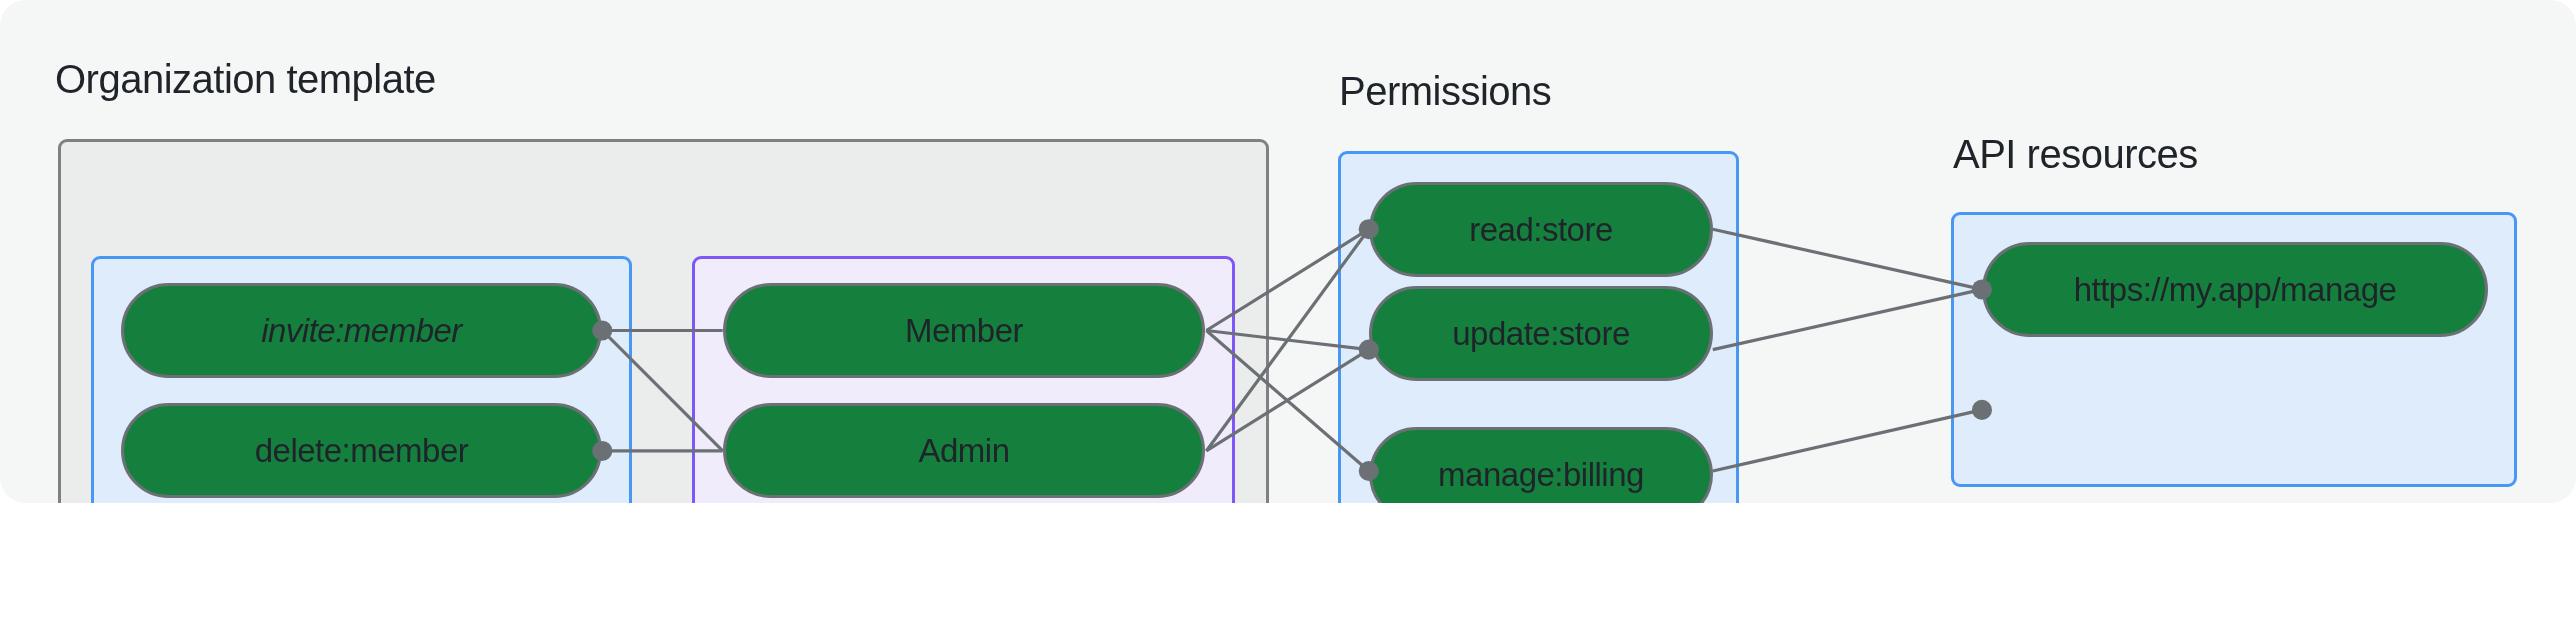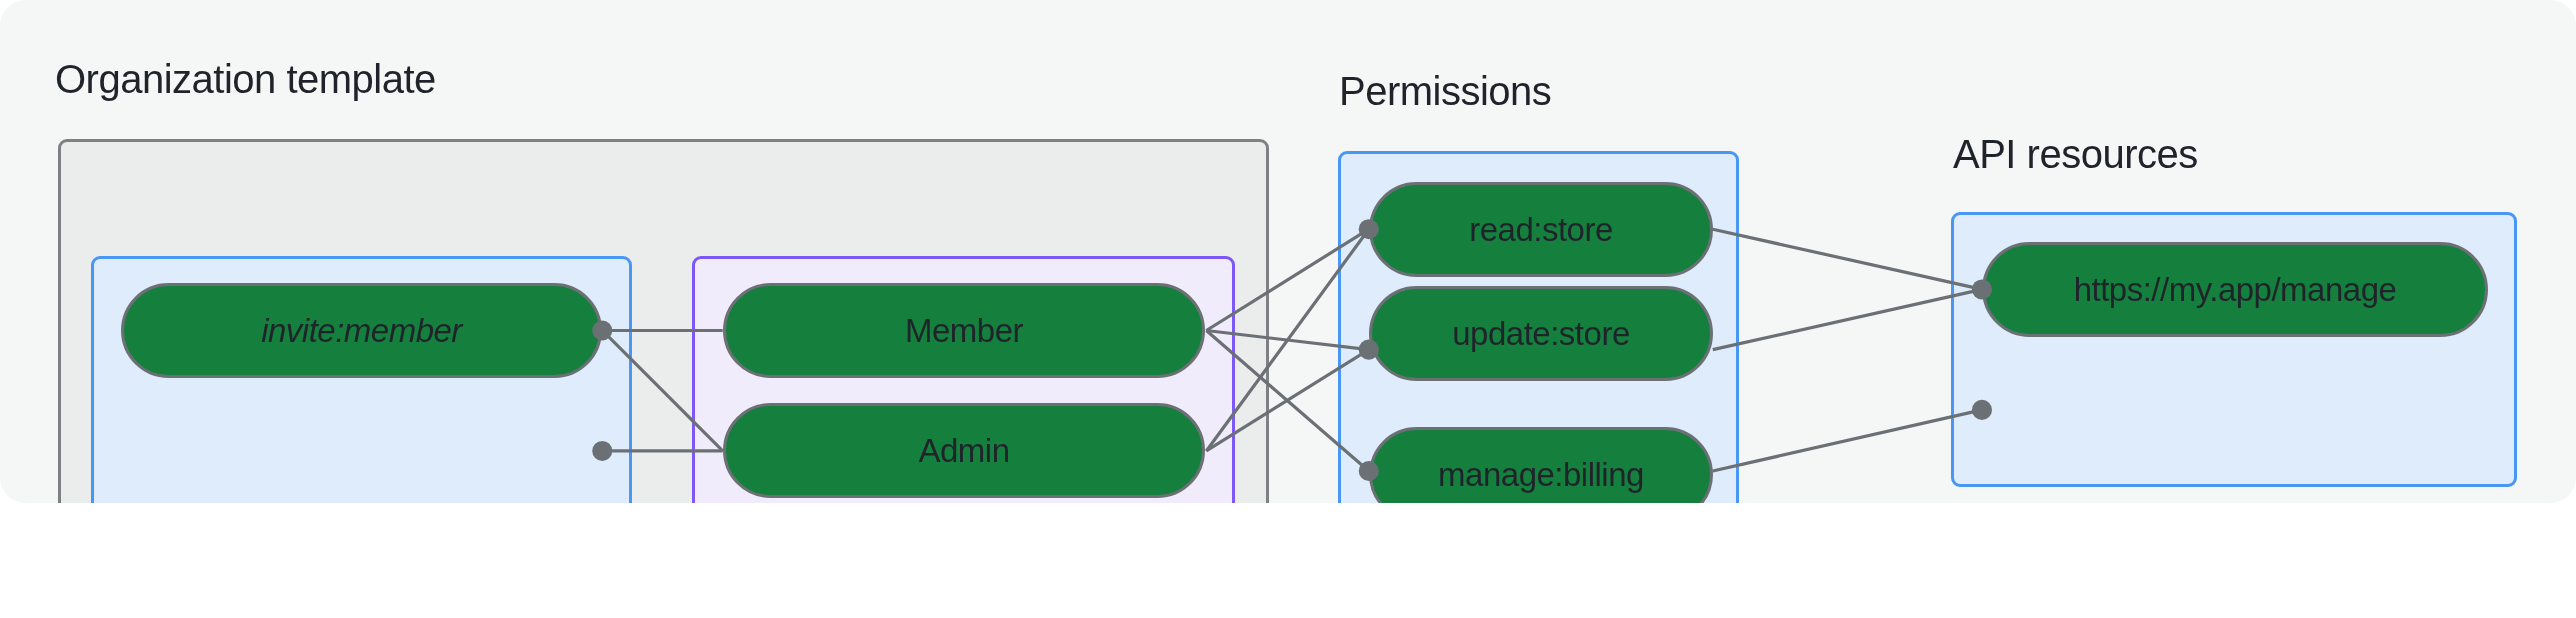--- a/index.html
+++ b/index.html
@@ -83,20 +83,21 @@
   <div class="section-label" style="left:694px; top:172px;">Organization roles</div>
 
   <div class="section-label" style="left:1339px; top:71px;">Permissions</div>
 
   <div class="section-label" style="left:1953px; top:134px;">API resources</div>
 
   <div class="box gray" style="left:58px; top:139px; width:1211px; height:418px;"></div>
 
   <div class="box blue" style="left:91px; top:256px; width:541px; height:268px;"></div>
   <div class="pill" style="left:121px; top:283px; width:481px; height:95px;font-style:italic;">invite:member</div>
+  <div class="pill" style="left:121px; top:403px; width:481px; height:95px;">delete:member</div>
 
   <div class="box purple" style="left:692px; top:256px; width:543px; height:268px;"></div>
   <div class="pill" style="left:723px; top:283px; width:482px; height:95px;">Member</div>
   <div class="pill" style="left:723px; top:403px; width:482px; height:95px;">Admin</div>
 
   <div class="box blue" style="left:1338px; top:151px; width:401px; height:396px;"></div>
   <div class="pill" style="left:1369px; top:182px; width:344px; height:95px;">read:store</div>
   <div class="pill" style="left:1369px; top:286px; width:344px; height:95px;">update:store</div>
   <div class="pill" style="left:1369px; top:427px; width:344px; height:95px;">manage:billing</div>
 

